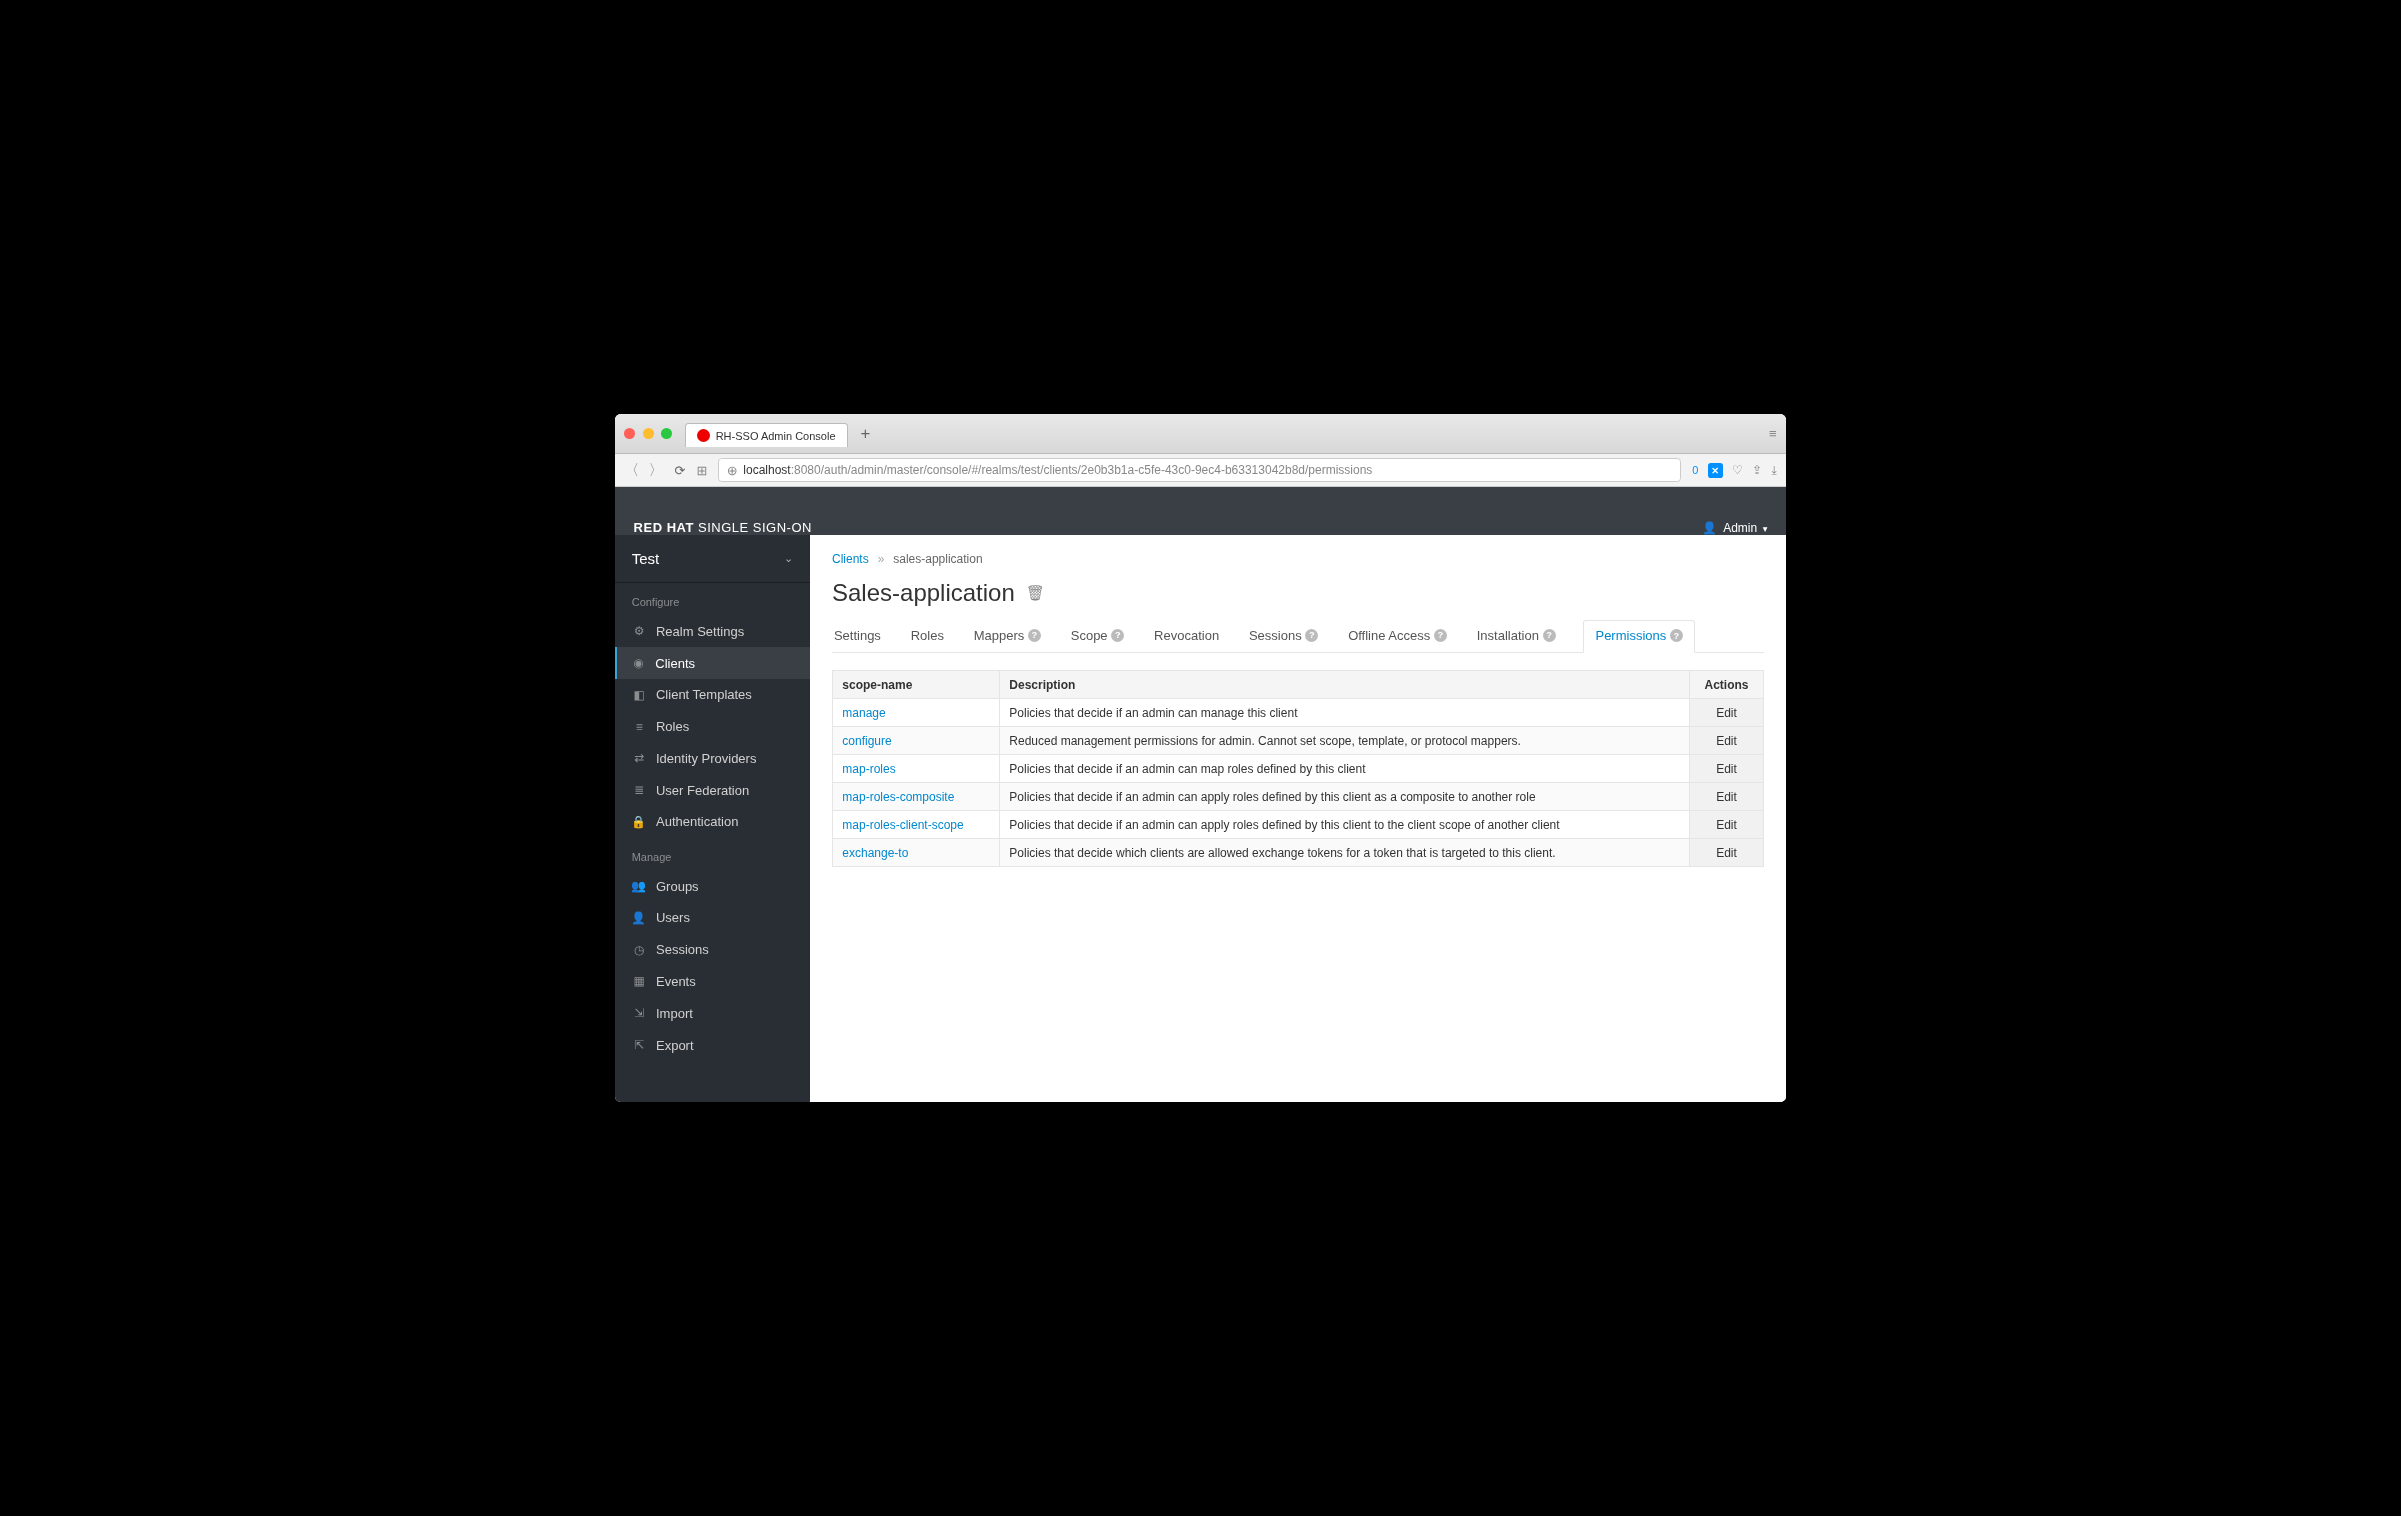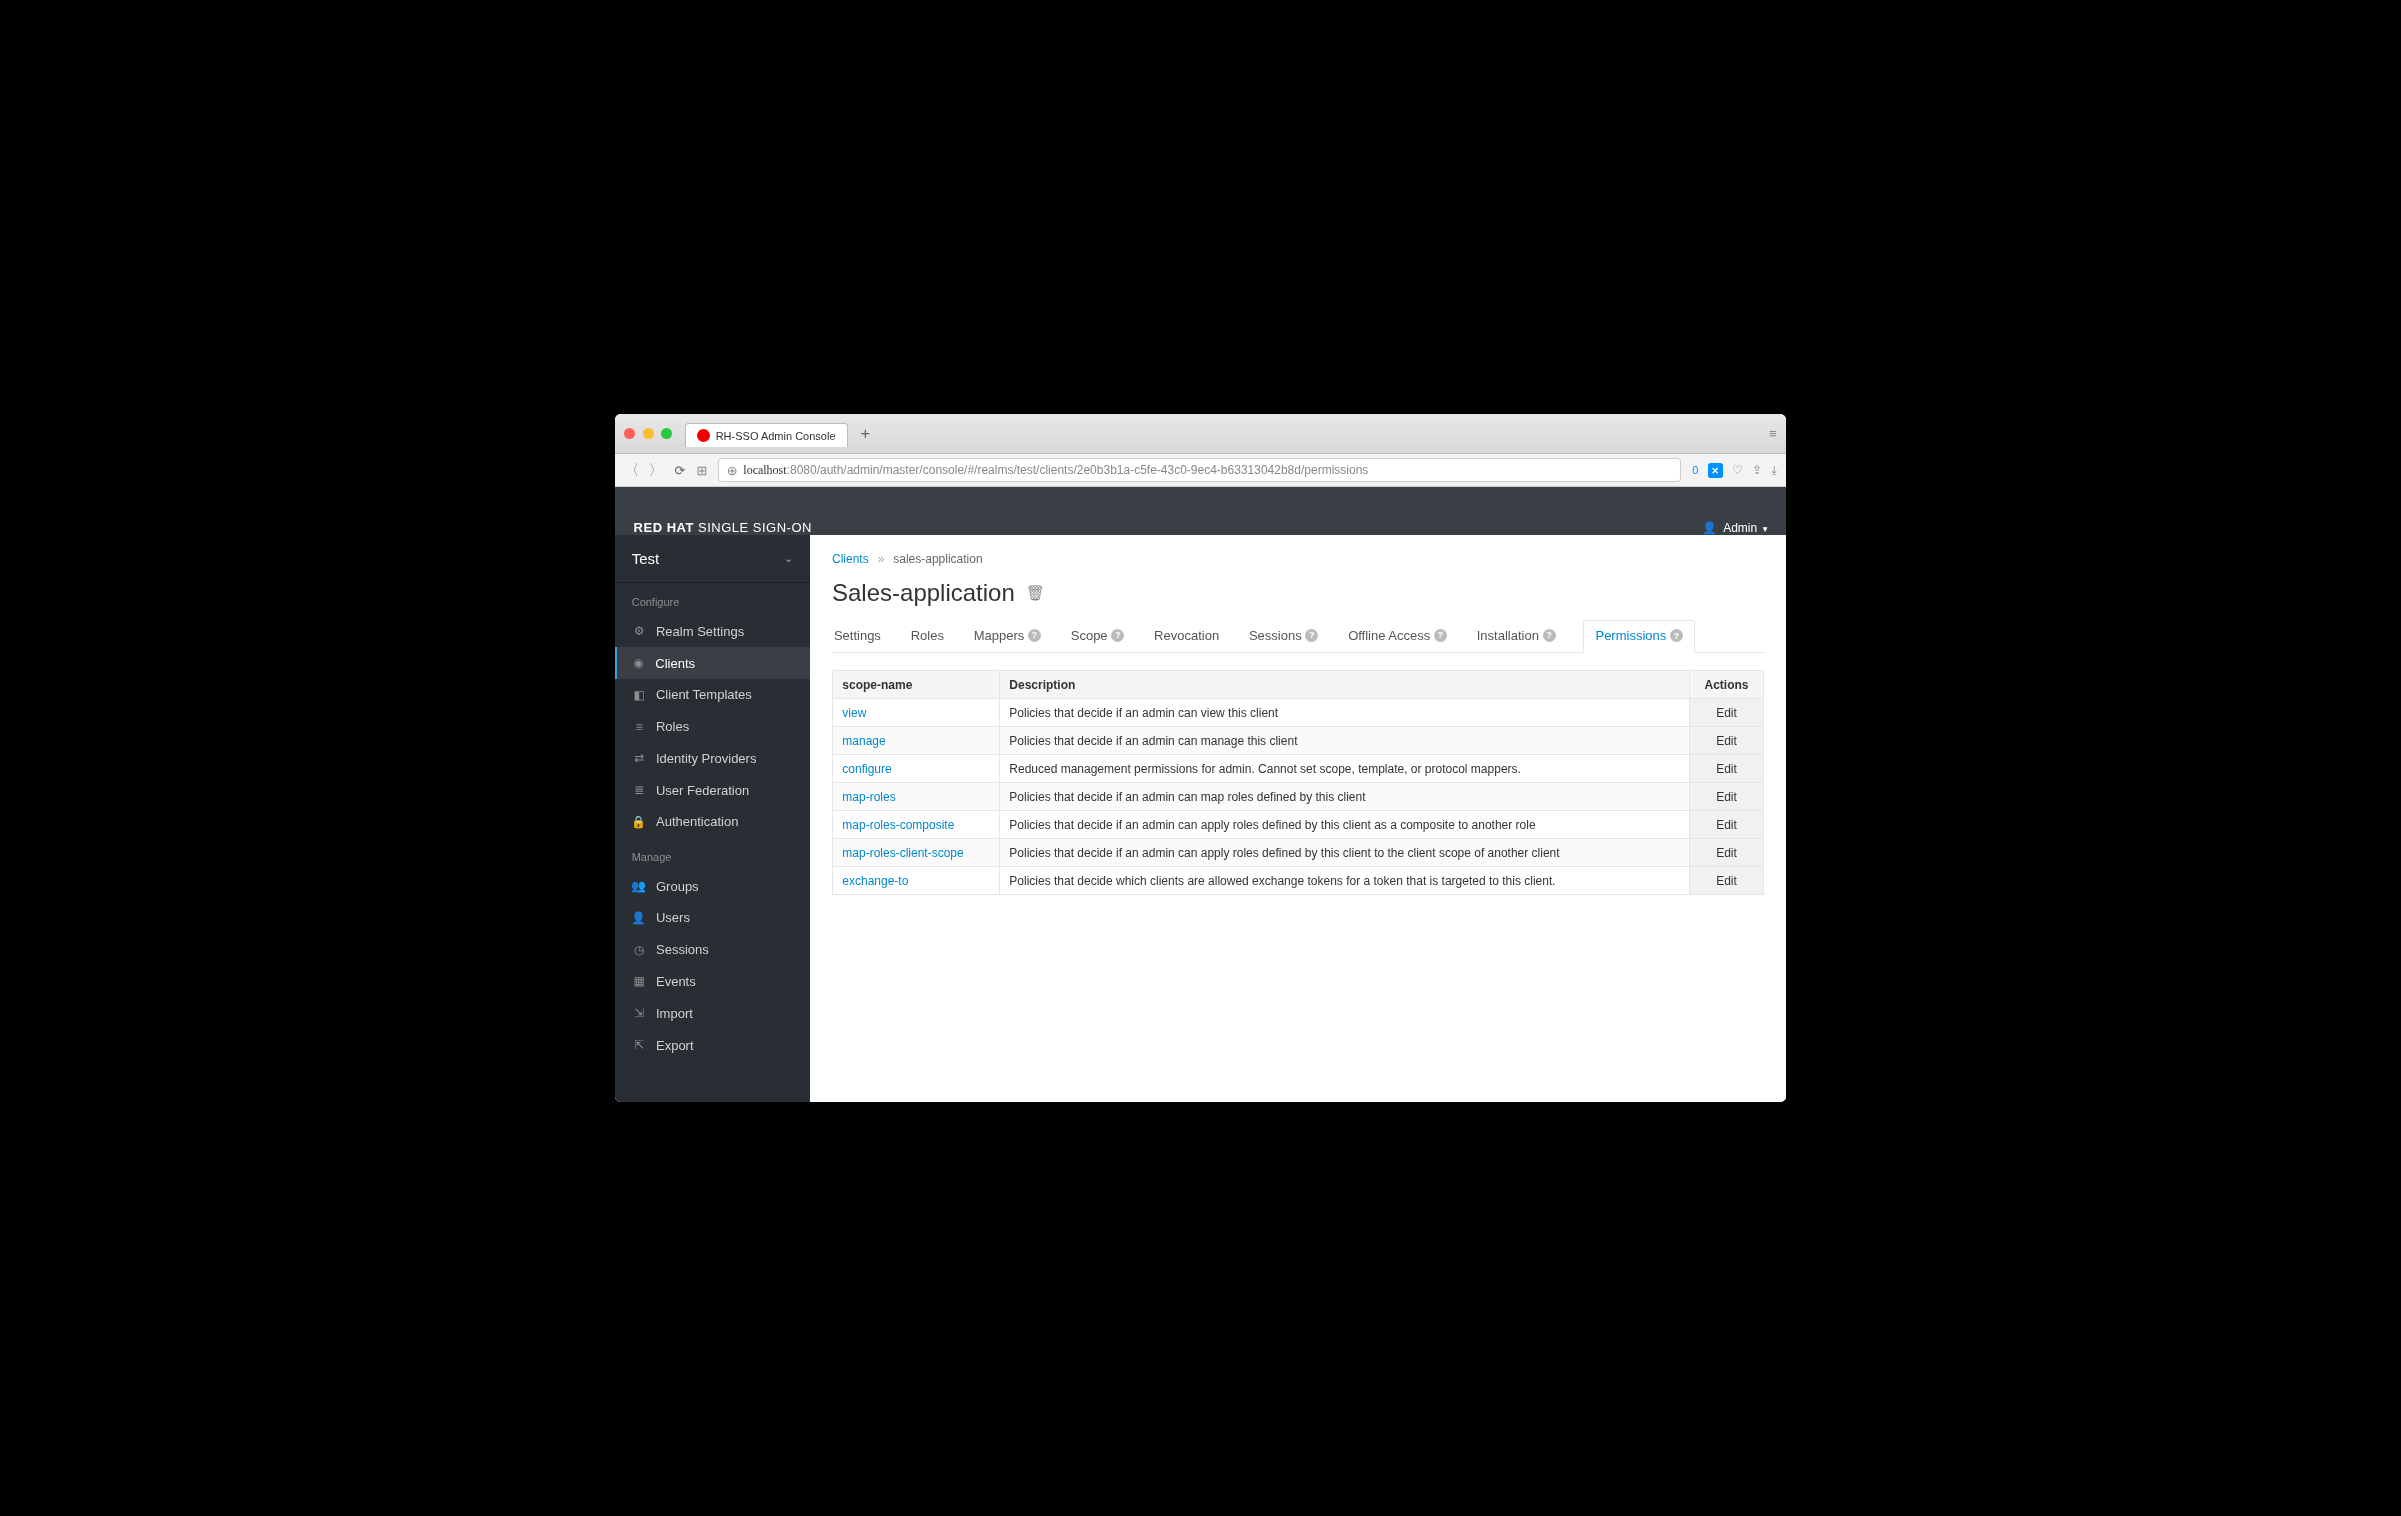--- a/index.html
+++ b/index.html
@@ -73,21 +73,21 @@
     border-radius:3.7px;
     display:flex;
     align-items:center;
     padding:0 7.4px;
     gap:5.6px;
     font-size:12px;
     color:#555;
     overflow:hidden;
   }
   .urlbar .shield{color:#888;font-size:13px;}
-  .url-host{color:#333;font-family:Liberation Serif, serif;}
+  .url-host{color:#333;}
   .url-rest{color:#888;}
   .toolbar-right{display:flex;align-items:center;gap:9.3px;color:#888;font-size:12px;}
   .badge-zero{color:#0090ff;font-size:11px;}
   .badge-x{
     display:inline-flex;width:15px;height:15px;background:#0090ff;color:#fff;
     border-radius:2.8px;align-items:center;justify-content:center;font-size:9.3px;font-weight:bold;
   }
 
   
   .app-header{
@@ -394,25 +394,20 @@
       <table class="perms">
         <thead>
           <tr>
             <th style="width:167px">scope-name</th>
             <th>Description</th>
             <th class="actions">Actions</th>
           </tr>
         </thead>
         <tbody id="perm-rows">
             <tr>
-              <td><a href="#" class="scope-link">view</a></td>
-              <td>Policies that decide if an admin can view this client</td>
-              <td class="actions"><span class="edit-link">Edit</span></td>
-            </tr>
-            <tr>
               <td><a href="#" class="scope-link">manage</a></td>
               <td>Policies that decide if an admin can manage this client</td>
               <td class="actions"><span class="edit-link">Edit</span></td>
             </tr>
             <tr>
               <td><a href="#" class="scope-link">configure</a></td>
               <td>Reduced management permissions for admin. Cannot set scope, template, or protocol mappers.</td>
               <td class="actions"><span class="edit-link">Edit</span></td>
             </tr>
             <tr>

